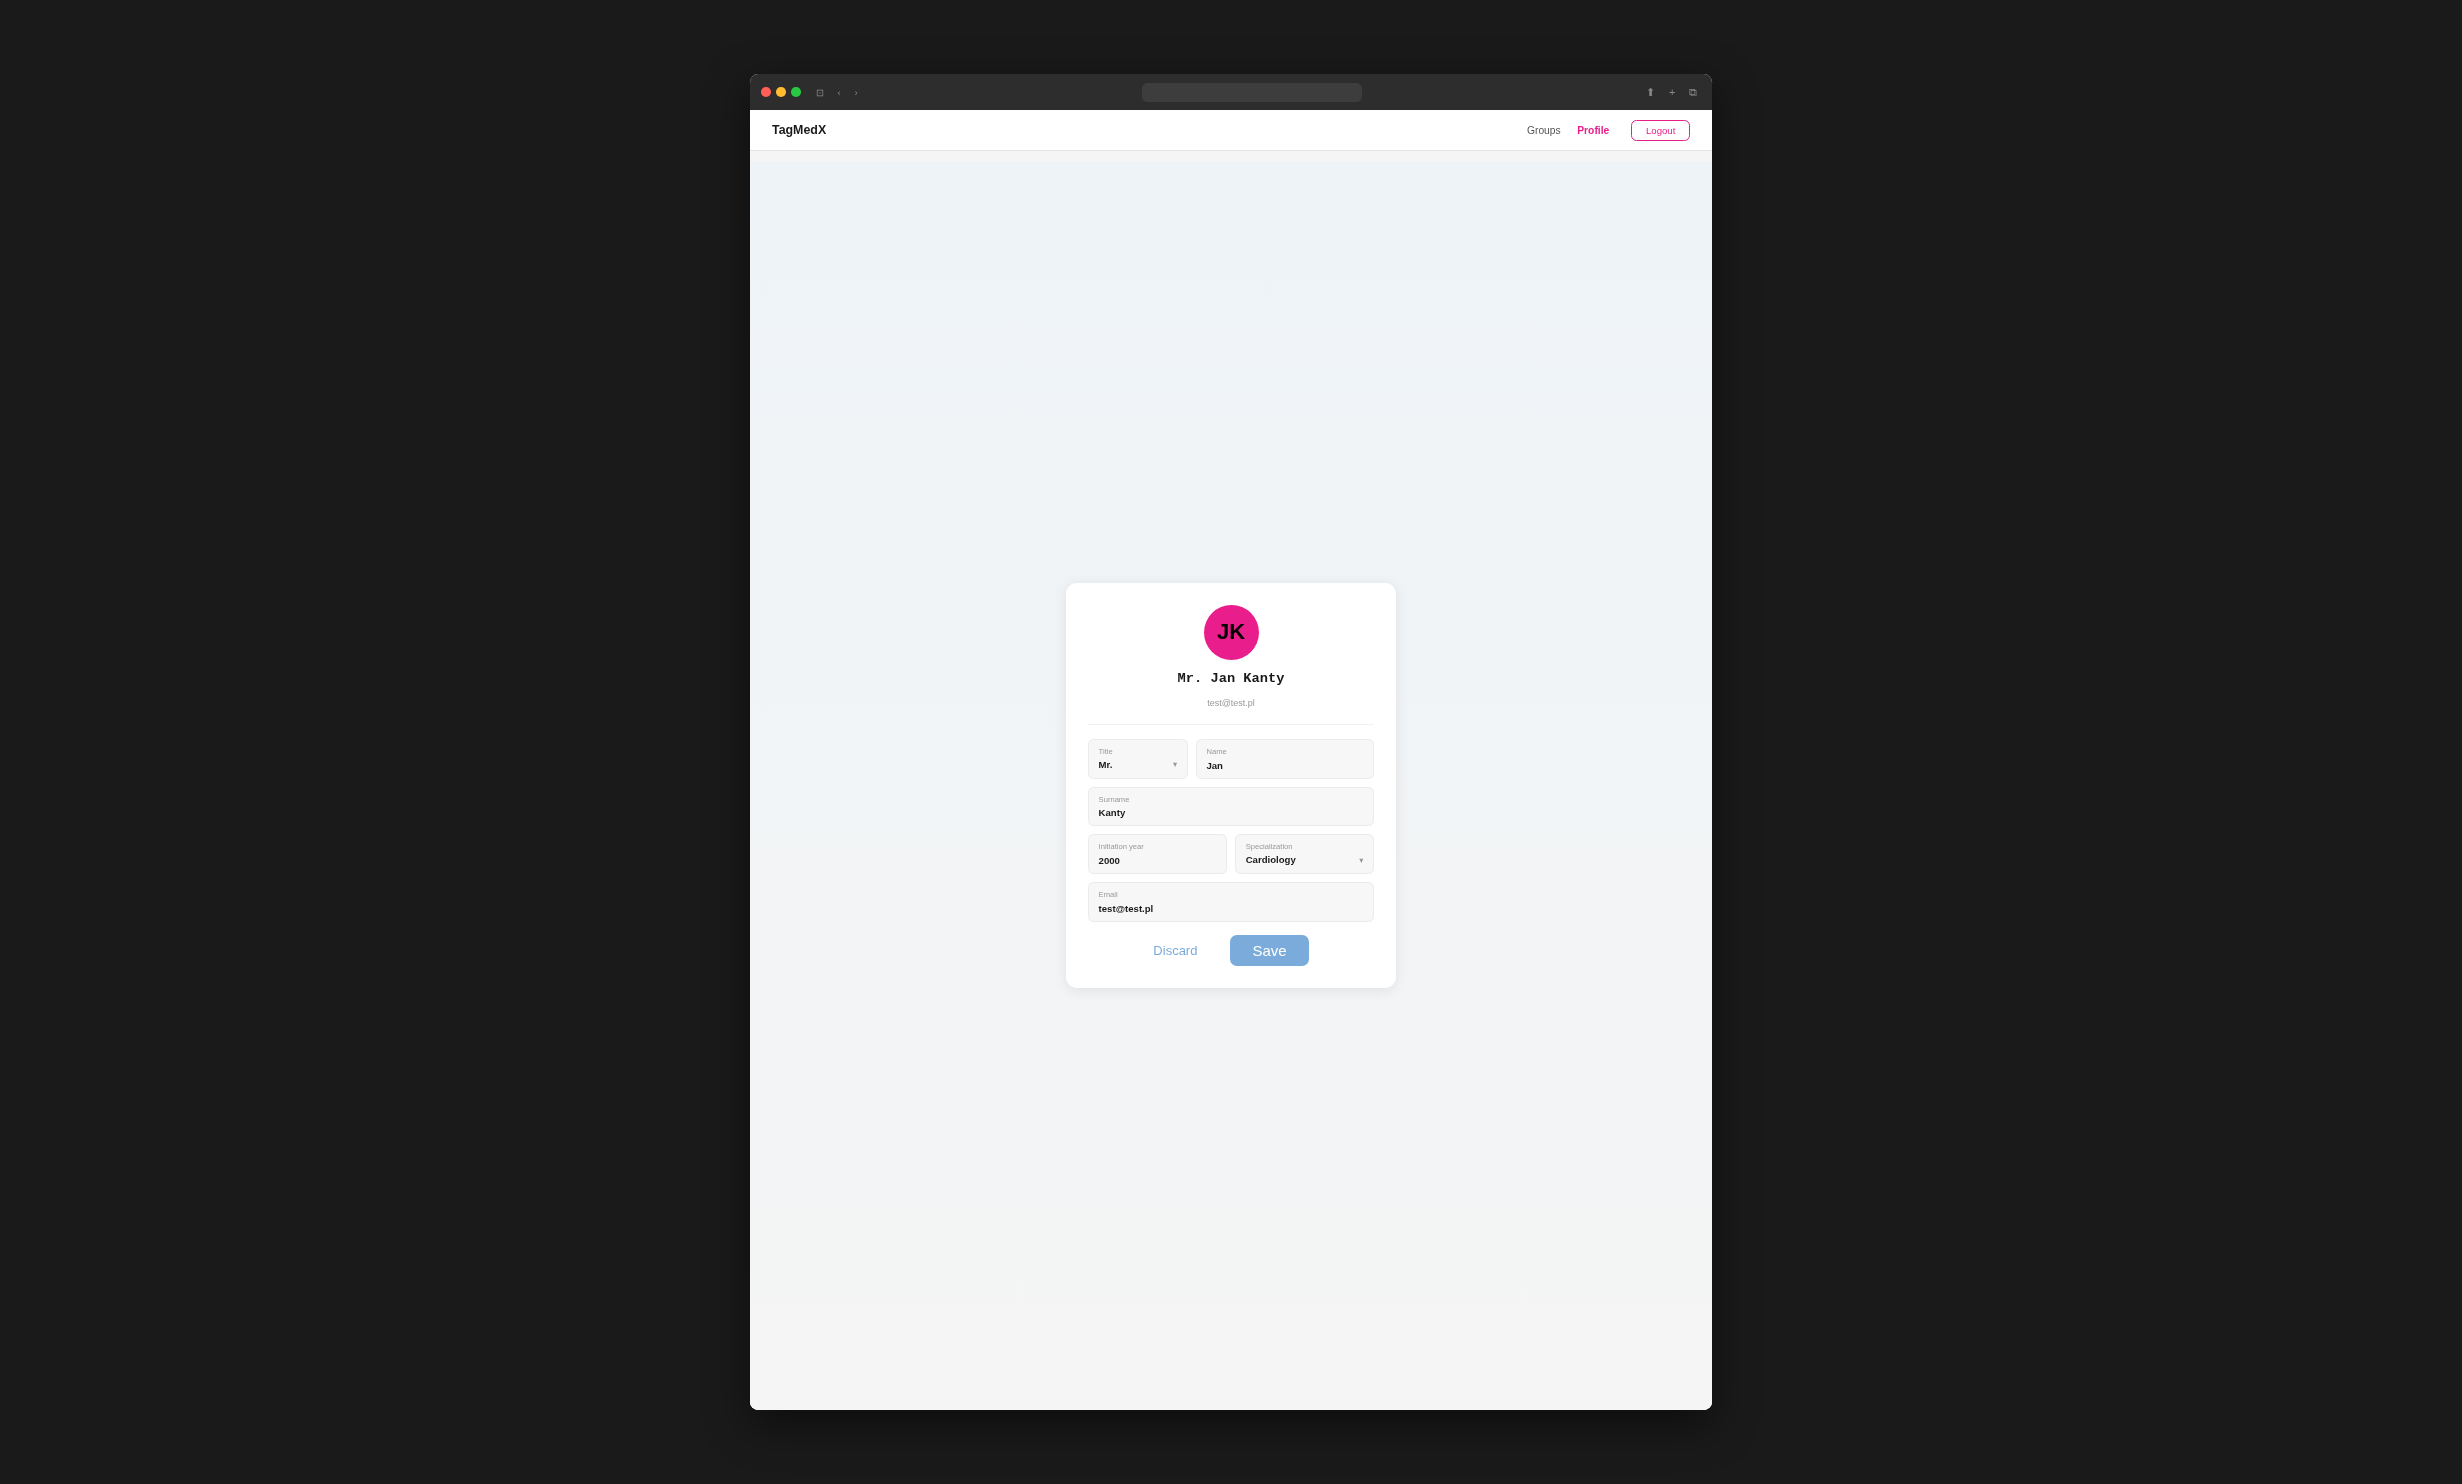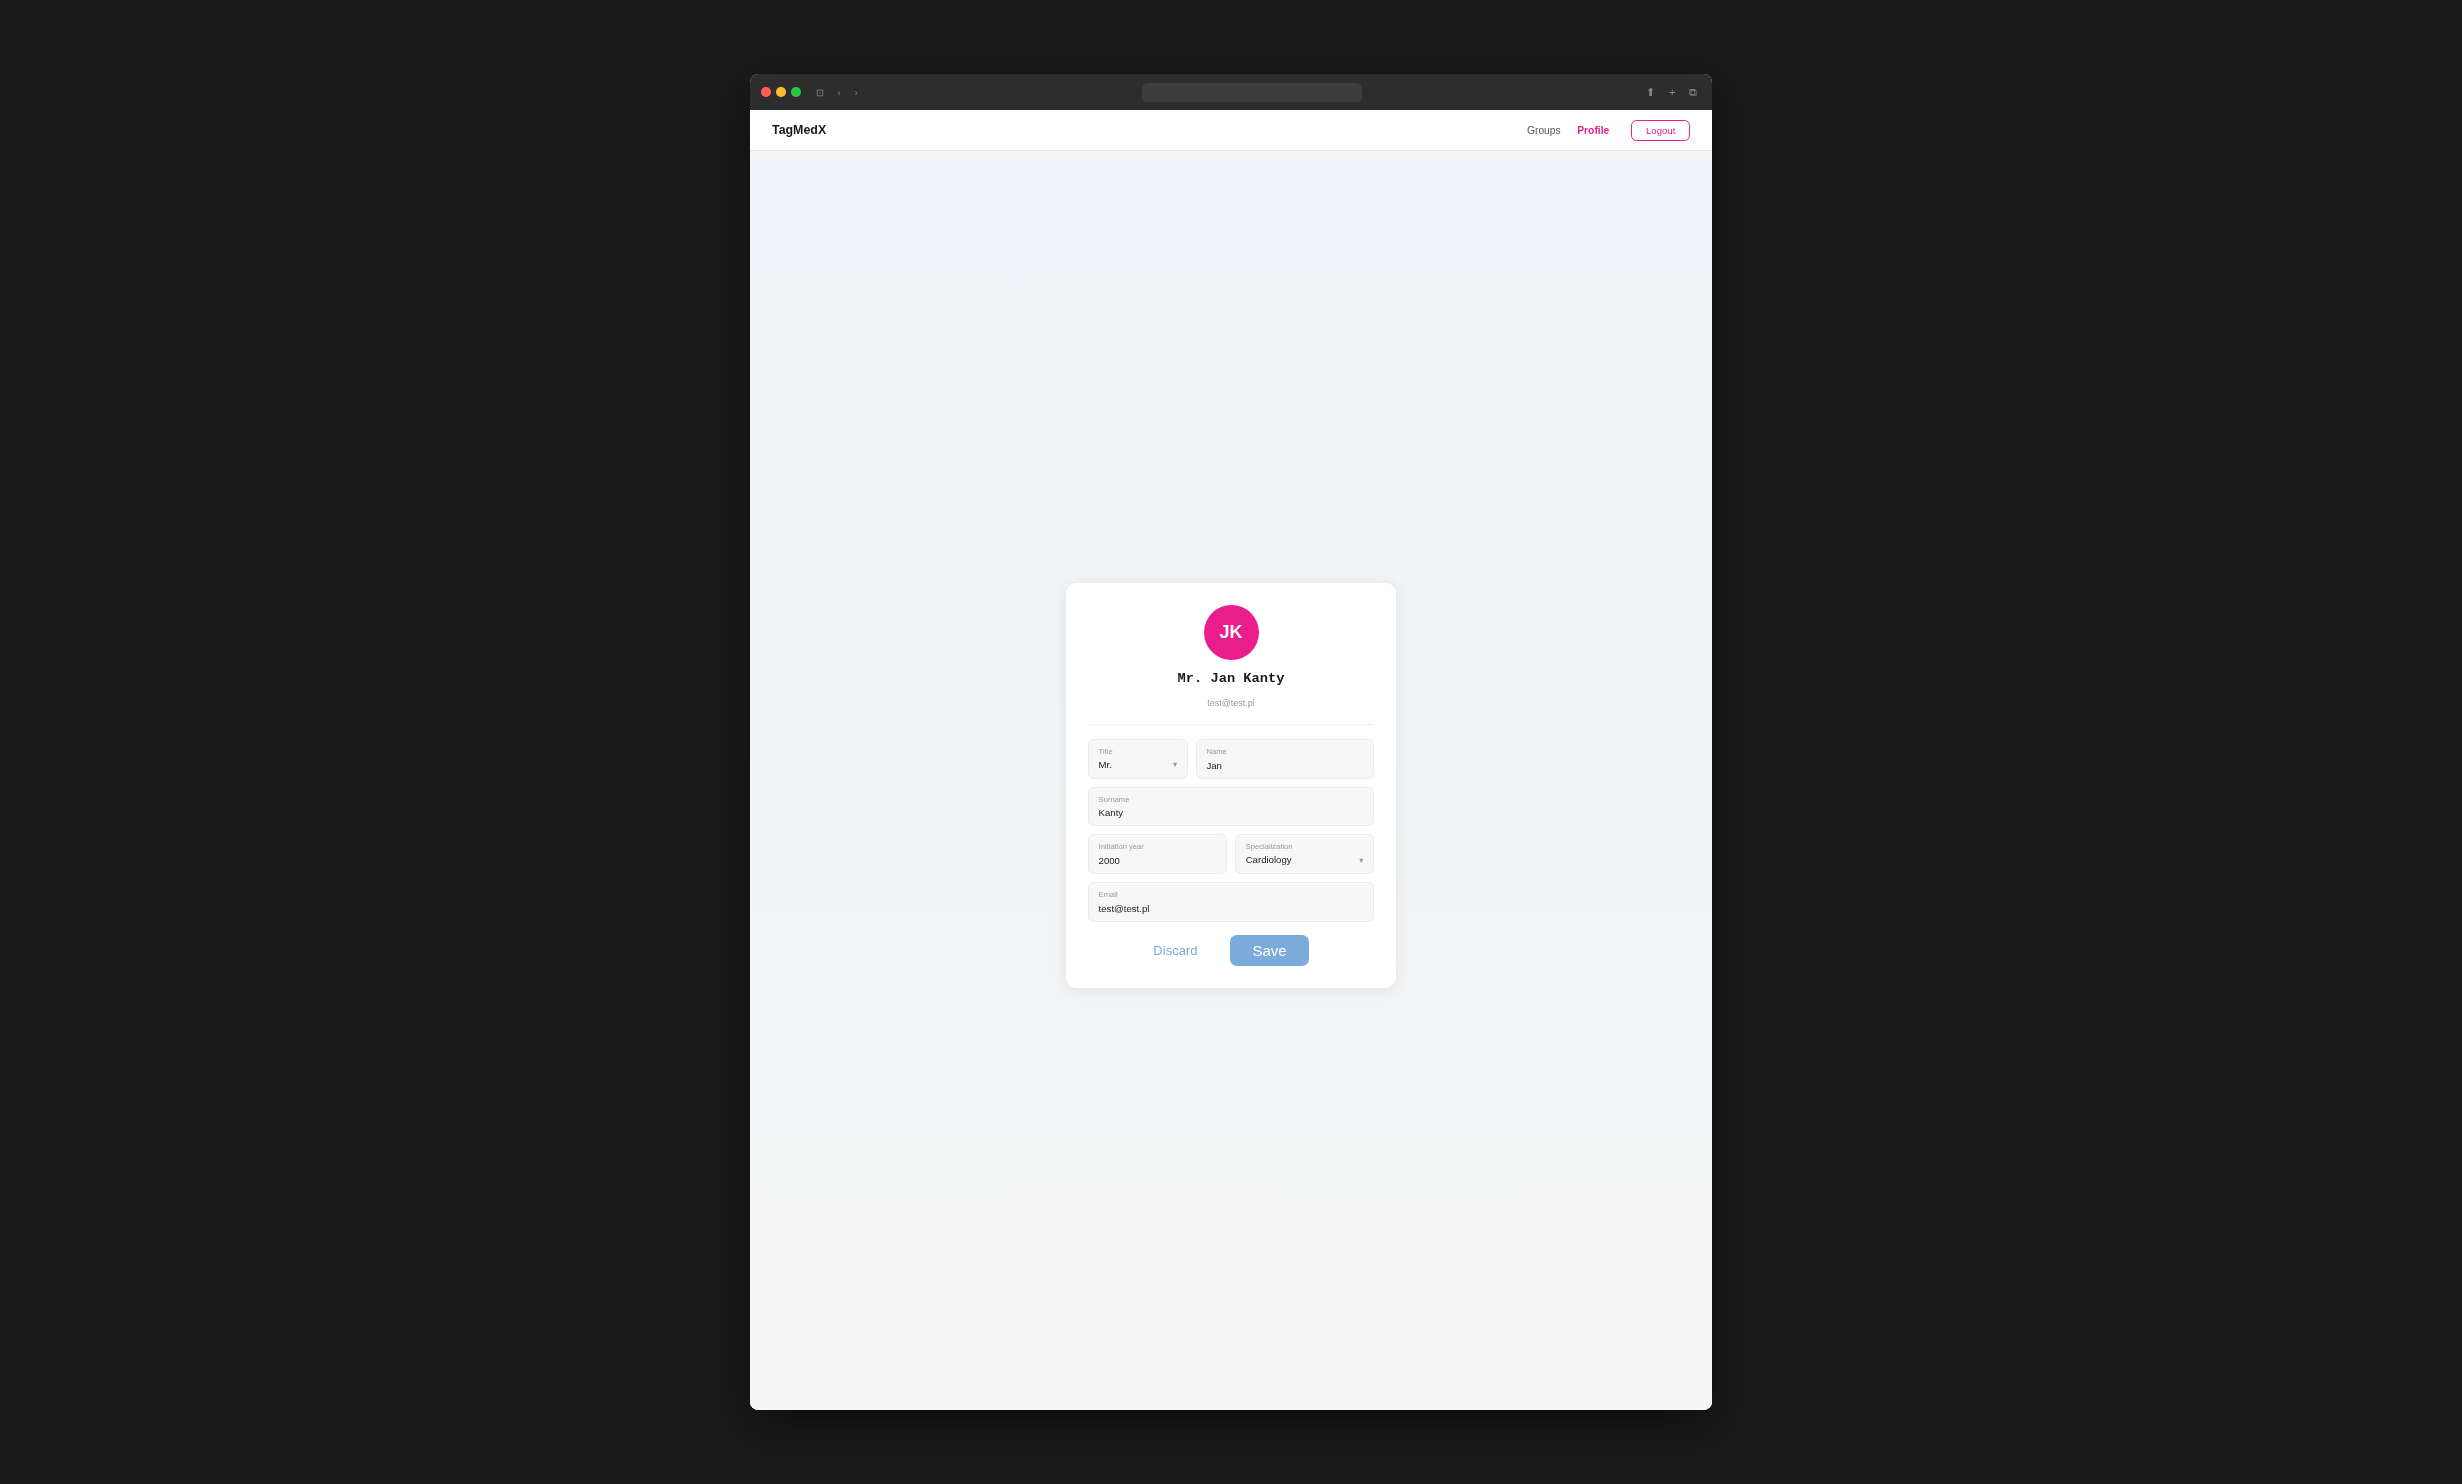--- a/index.html
+++ b/index.html
@@ -180,22 +180,22 @@
     }
 
     .avatar-circle {
       width: 55px;
       height: 55px;
       border-radius: 50%;
       background: #e91e8c;
       display: flex;
       align-items: center;
       justify-content: center;
-      color: #ffffff;
-      font-size: 18px;
+      color: #000000;
+      font-size: 22px;
       font-weight: 600;
       margin-bottom: 11px;
     }
 
     .user-name {
       font-size: 13.7px;
       font-weight: 600;
       color: #1a1a1a;
       margin-bottom: 12px;
       font-family: Liberation Mono, monospace;
@@ -230,21 +230,21 @@
     .field-label {
       font-size: 7.6px;
       color: #999;
       margin-bottom: 2.7px;
       display: block;
     }
 
     .field-value {
       font-size: 9.6px;
       color: #1a1a1a;
-      font-weight: 400;
+      font-weight: 700;
     }
 
     .field-select {
       display: flex;
       align-items: center;
       justify-content: space-between;
     }
 
     .chevron-icon {
       color: #999;

